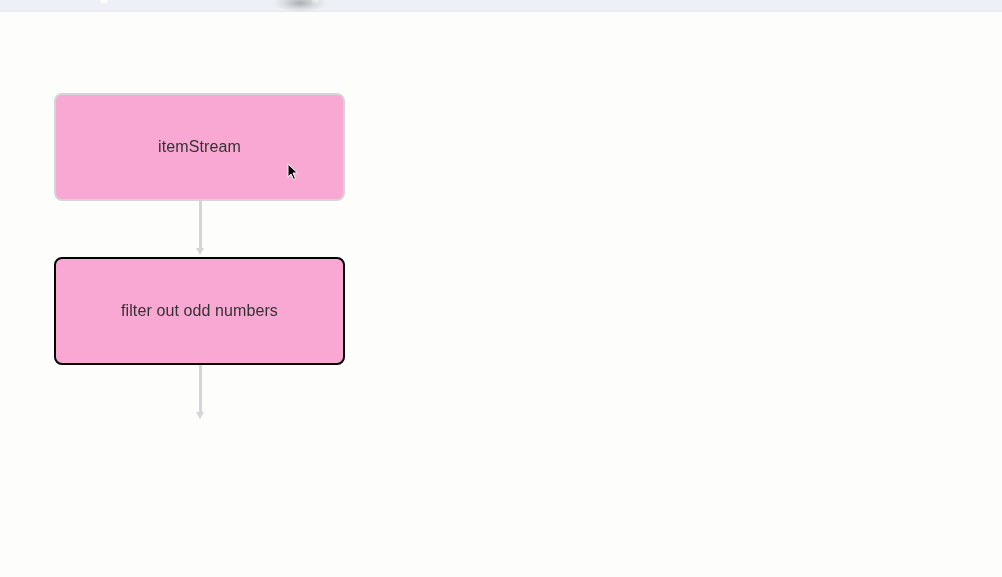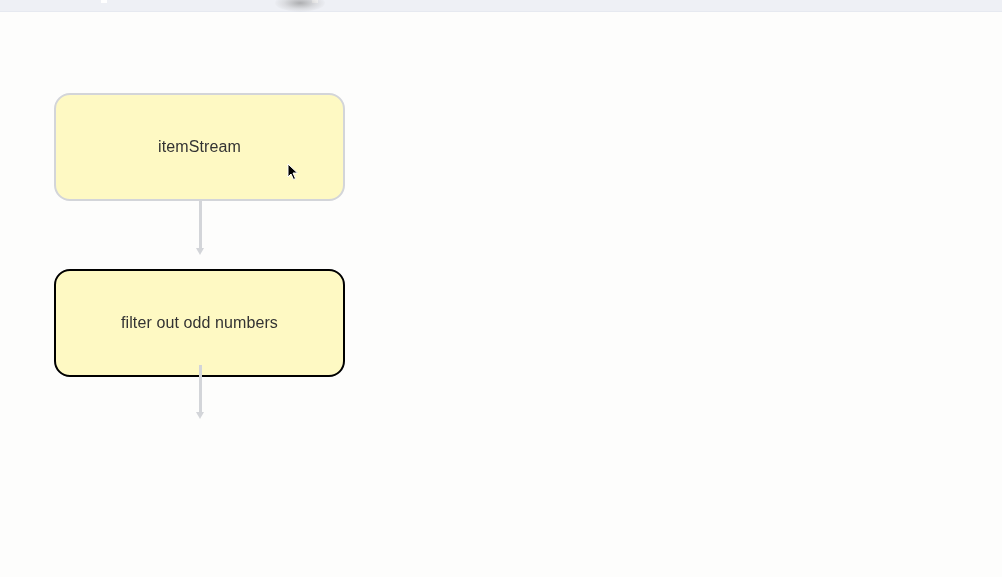--- a/index.html
+++ b/index.html
@@ -40,31 +40,30 @@
       left: 0; top: 12px;
       width: 1002px;
       height: 565px;
     }
     .node {
       position: absolute;
       left: 54px;
       width: 287px;
       height: 104px;
       border: 2px solid #d3d5d9;
-      border-radius: 16px;
-      background: #fef9c3;
+      border-radius: 8px;
+      background: #f9a8d4;
       display: flex;
       align-items: center;
       justify-content: center;
       box-sizing: content-box;
       cursor: pointer;
     }
     .node.selected {
       border-color: #000000;
-      margin-top: 12px;
     }
     .node-label {
       font-size: 16px;
       color: #333333;
       letter-spacing: 0.1px;
     }
     .edge {
       position: absolute;
       left: 199px;
       width: 3px;

